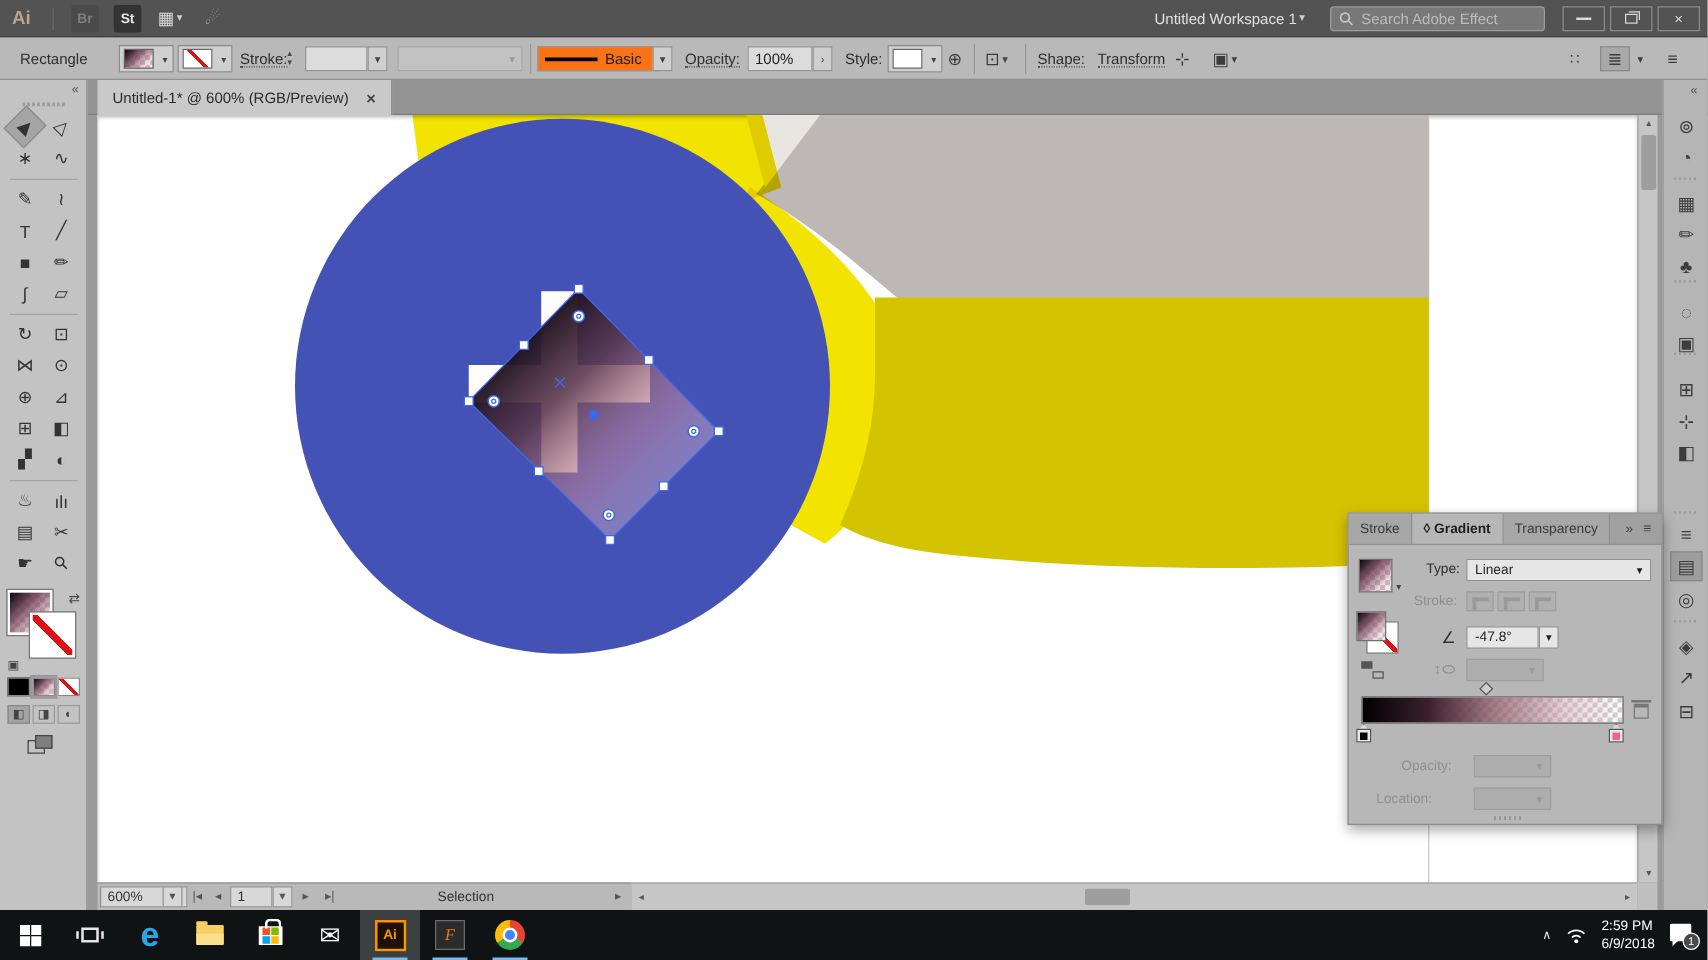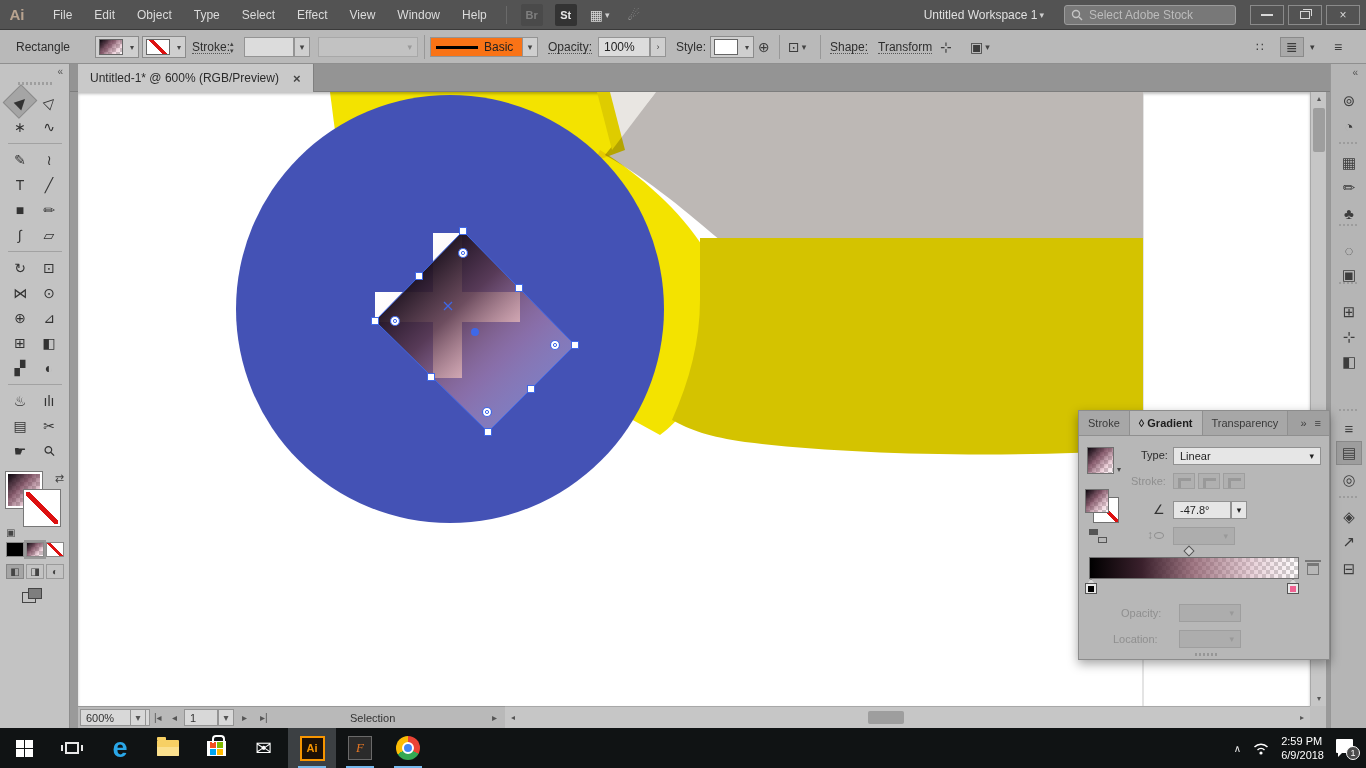--- a/index.html
+++ b/index.html
@@ -217,46 +217,35 @@
   .badge { position:absolute; right:-4px; bottom:-3px; width:14px; height:14px; border-radius:50%; background:#4a4a4a;
     border:1px solid #fff; color:#fff; font-size:9px; display:flex; align-items:center; justify-content:center; }
 </style>
 </head>
 <body>
 
 <div id="app">
 
   <div class="titlebar">
     <div class="ai-logo">Ai</div>
-    <nav class="menus">
-      <span>File</span>
-      <span>Edit</span>
-      <span>Object</span>
-      <span>Type</span>
-      <span>Select</span>
-      <span>Effect</span>
-      <span>View</span>
-      <span>Window</span>
-      <span>Help</span>
-    </nav>
     <div class="tb-sep"></div>
     <div class="tb-ico br-ico">Br</div>
     <div class="tb-ico st-ico">St</div>
     <div class="tb-ico arrange-ico">▦<span class="chev">▾</span></div>
     <div class="tb-ico gpu-ico">☄</div>
     <div class="ws">
       <span>Untitled Workspace 1</span>
         <span class="chev">▾</span>
     </div>
     <div class="stock-search">
       <svg width="12" height="12" viewBox="0 0 12 12">
         <circle cx="5" cy="5" r="3.5" fill="none" stroke="#c5c5c5" stroke-width="1.4"></circle>
         <line x1="8" y1="8" x2="11" y2="11" stroke="#c5c5c5" stroke-width="1.4"></line>
       </svg>
-      <span>Select Adobe Stock</span>
+      <span>Search Adobe Effect</span>
     </div>
     <div class="win-controls">
       <div class="win-btn">
           <div class="min-glyph"></div>
         </div>
       <div class="win-btn">
           <div class="restore-glyph"></div>
         </div>
       <div class="win-btn">×</div>
     </div>
@@ -568,21 +557,21 @@
         </div>
     </div>
     <div class="trash"></div>
 
     <div class="gp-row" style="left:42px;top:196px">
       <span class="gp-label disabled">Opacity:</span>
     </div>
     <div class="gp-row gp-dd disabled" style="left:100px;top:193px;width:62px">
       <span style="margin-left:auto;font-size:9px">▾</span>
     </div>
-    <div class="gp-row" style="left:34px;top:222px">
+    <div class="gp-row" style="left:22px;top:222px">
       <span class="gp-label disabled">Location:</span>
     </div>
     <div class="gp-row gp-dd disabled" style="left:100px;top:219px;width:62px">
       <span style="margin-left:auto;font-size:9px">▾</span>
     </div>
     <div class="gp-grip"></div>
   </div>
 
   <div class="taskbar">
     <div class="start">

